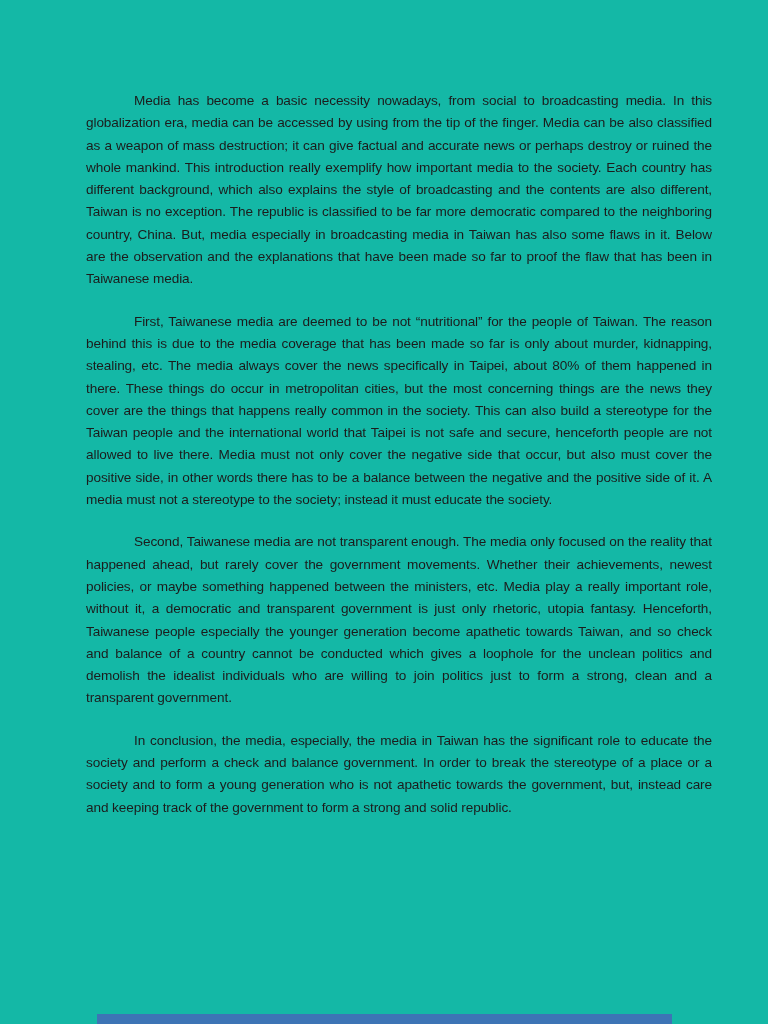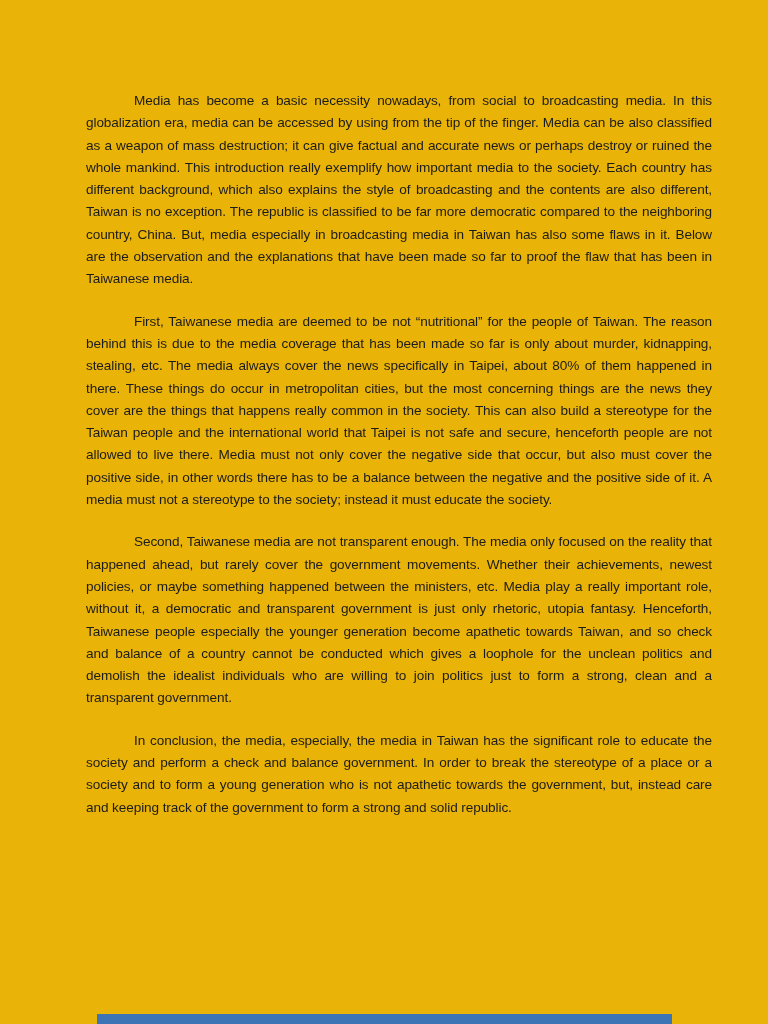--- a/index.html
+++ b/index.html
@@ -7,21 +7,21 @@
     padding: 0;
     width: 768px;
     height: 1024px;
     background: #ffffff;
     overflow: hidden;
   }
   .page {
     position: relative;
     width: 768px;
     height: 1024px;
-    background: #eab308;
+    background: #14b8a6;
     font-family: "Liberation Sans", sans-serif;
   }
   .doc-text {
     position: absolute;
     left: 86px;
     top: 90px;
     width: 626px;
     color: #1c1c1c;
     font-size: 13.6px;
     line-height: 22.3px;

